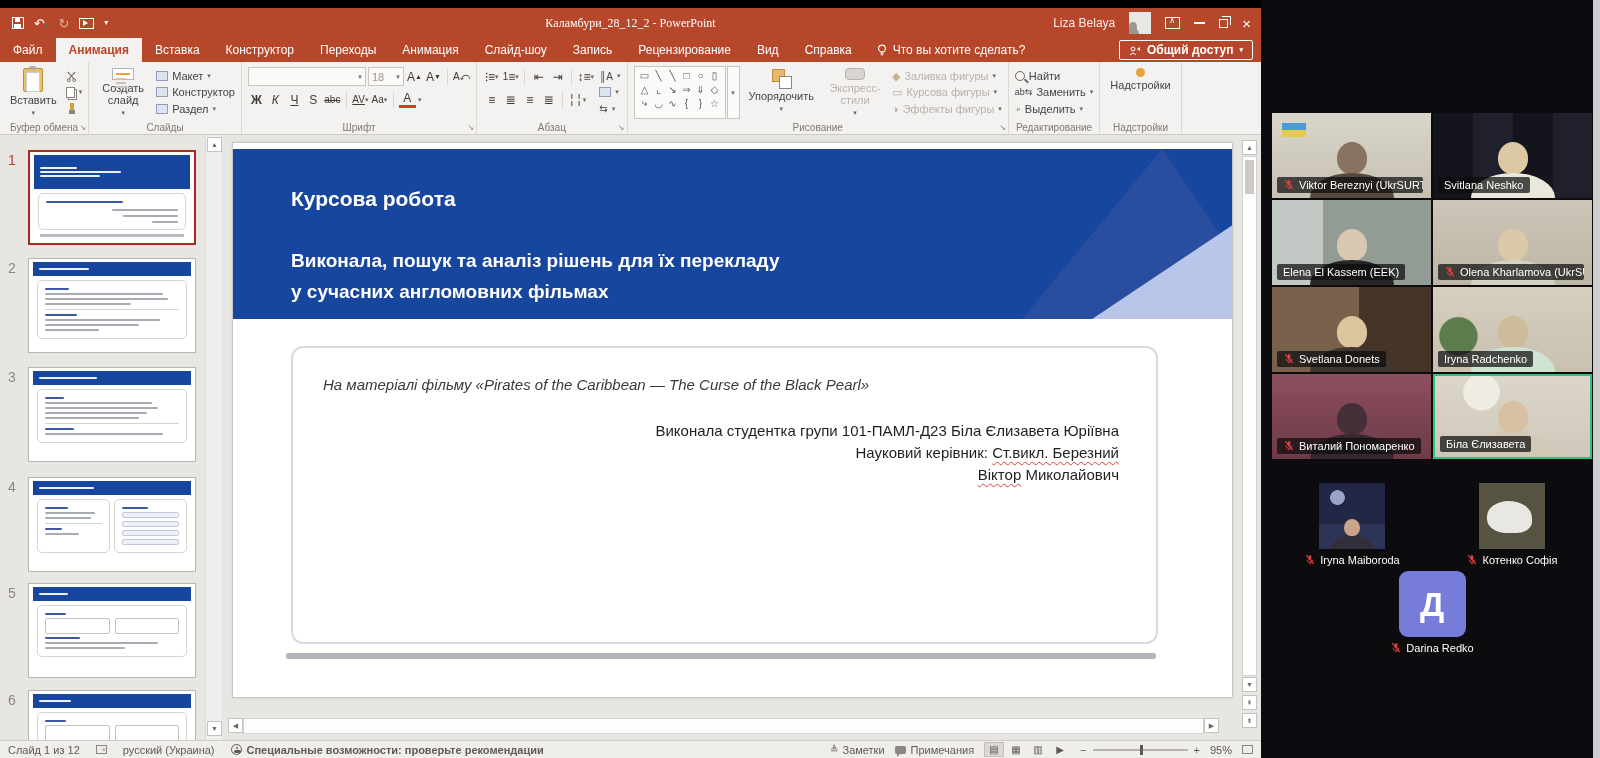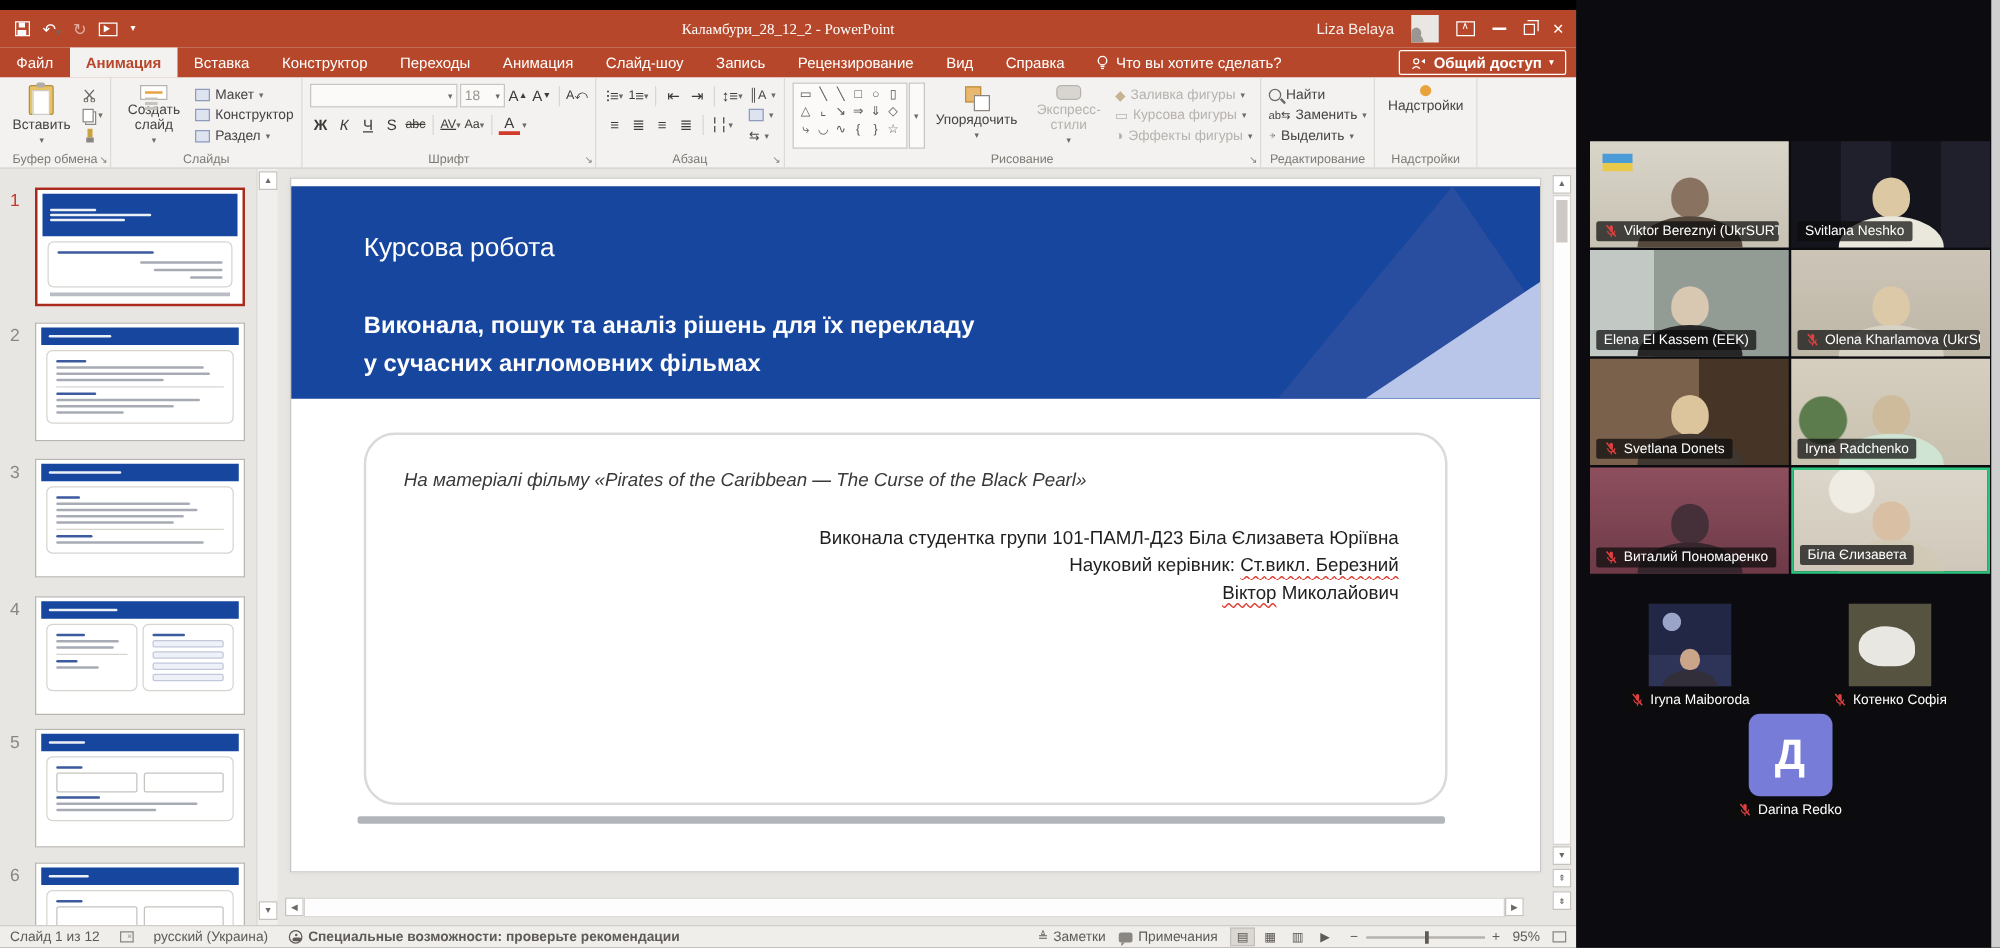--- a/index.html
+++ b/index.html
@@ -117,23 +117,23 @@
   .thumb-scroll .up { position:absolute; left:1px; top:2px; }
   .thumb-scroll .down { position:absolute; left:1px; bottom:4px; }
 
   
   .editor { position:absolute; left:222px; top:0; right:0; height:100%; }
   .slide { position:absolute; left:10px; top:7px; width:1001px; height:556px; background:#fff;
     border:1px solid #c9c7c5; box-shadow:0 0 4px rgba(0,0,0,.08); }
   .band { position:absolute; left:0; top:6px; width:100%; height:170px; background:#17469e; overflow:hidden; }
   .tri1 { position:absolute; inset:0; background:#33539f; clip-path:polygon(79% 100%, 93% 0%, 100% 60%, 100% 100%); opacity:.65; }
   .tri2 { position:absolute; inset:0; background:#b9c6ea; clip-path:polygon(86% 100%, 100% 45%, 100% 100%); }
-  .band h1 { position:absolute; left:58px; top:38px; color:#fff; font-size:21px; font-weight:normal; }
+  .band h1 { position:absolute; left:58px; top:38px; color:#fff; font-size:21px; font-weight:bold; }
   .band h2 { position:absolute; left:58px; top:96px; color:#fff; font-size:19px; font-weight:bold; line-height:31px; }
-  .content-box { position:absolute; left:58px; top:203px; width:867px; height:298px; border:2px solid #dadada; border-radius:25px; }
+  .content-box { position:absolute; left:58px; top:203px; width:867px; height:298px; border:2px solid #dadada; border-radius:12px; }
   .material { position:absolute; left:30px; top:28px; font-style:italic; font-size:15px; color:#3a3a3a; }
   .byline { position:absolute; right:37px; top:72px; text-align:right; font-size:15px; color:#1f1f1f; line-height:22px; }
   .wavy { text-decoration:underline; text-decoration-style:wavy; text-decoration-color:#e03c31; text-decoration-thickness:1px; text-underline-offset:3px; }
   .gray-bar { position:absolute; left:53px; top:510px; width:870px; height:6px; background:#b2b5ba; border-radius:2px; }
 
   
   .vscroll { position:absolute; right:3px; top:5px; width:16px; height:588px; }
   .vtrack { position:absolute; left:0; top:16px; bottom:52px; width:15px; background:#fdfdfd; border:1px solid #d5d2ce; }
   .vthumb { position:absolute; left:2px; top:3px; width:9px; height:34px; background:#cdcac6; }
   .vscroll .sbtn { position:absolute; left:0; }

